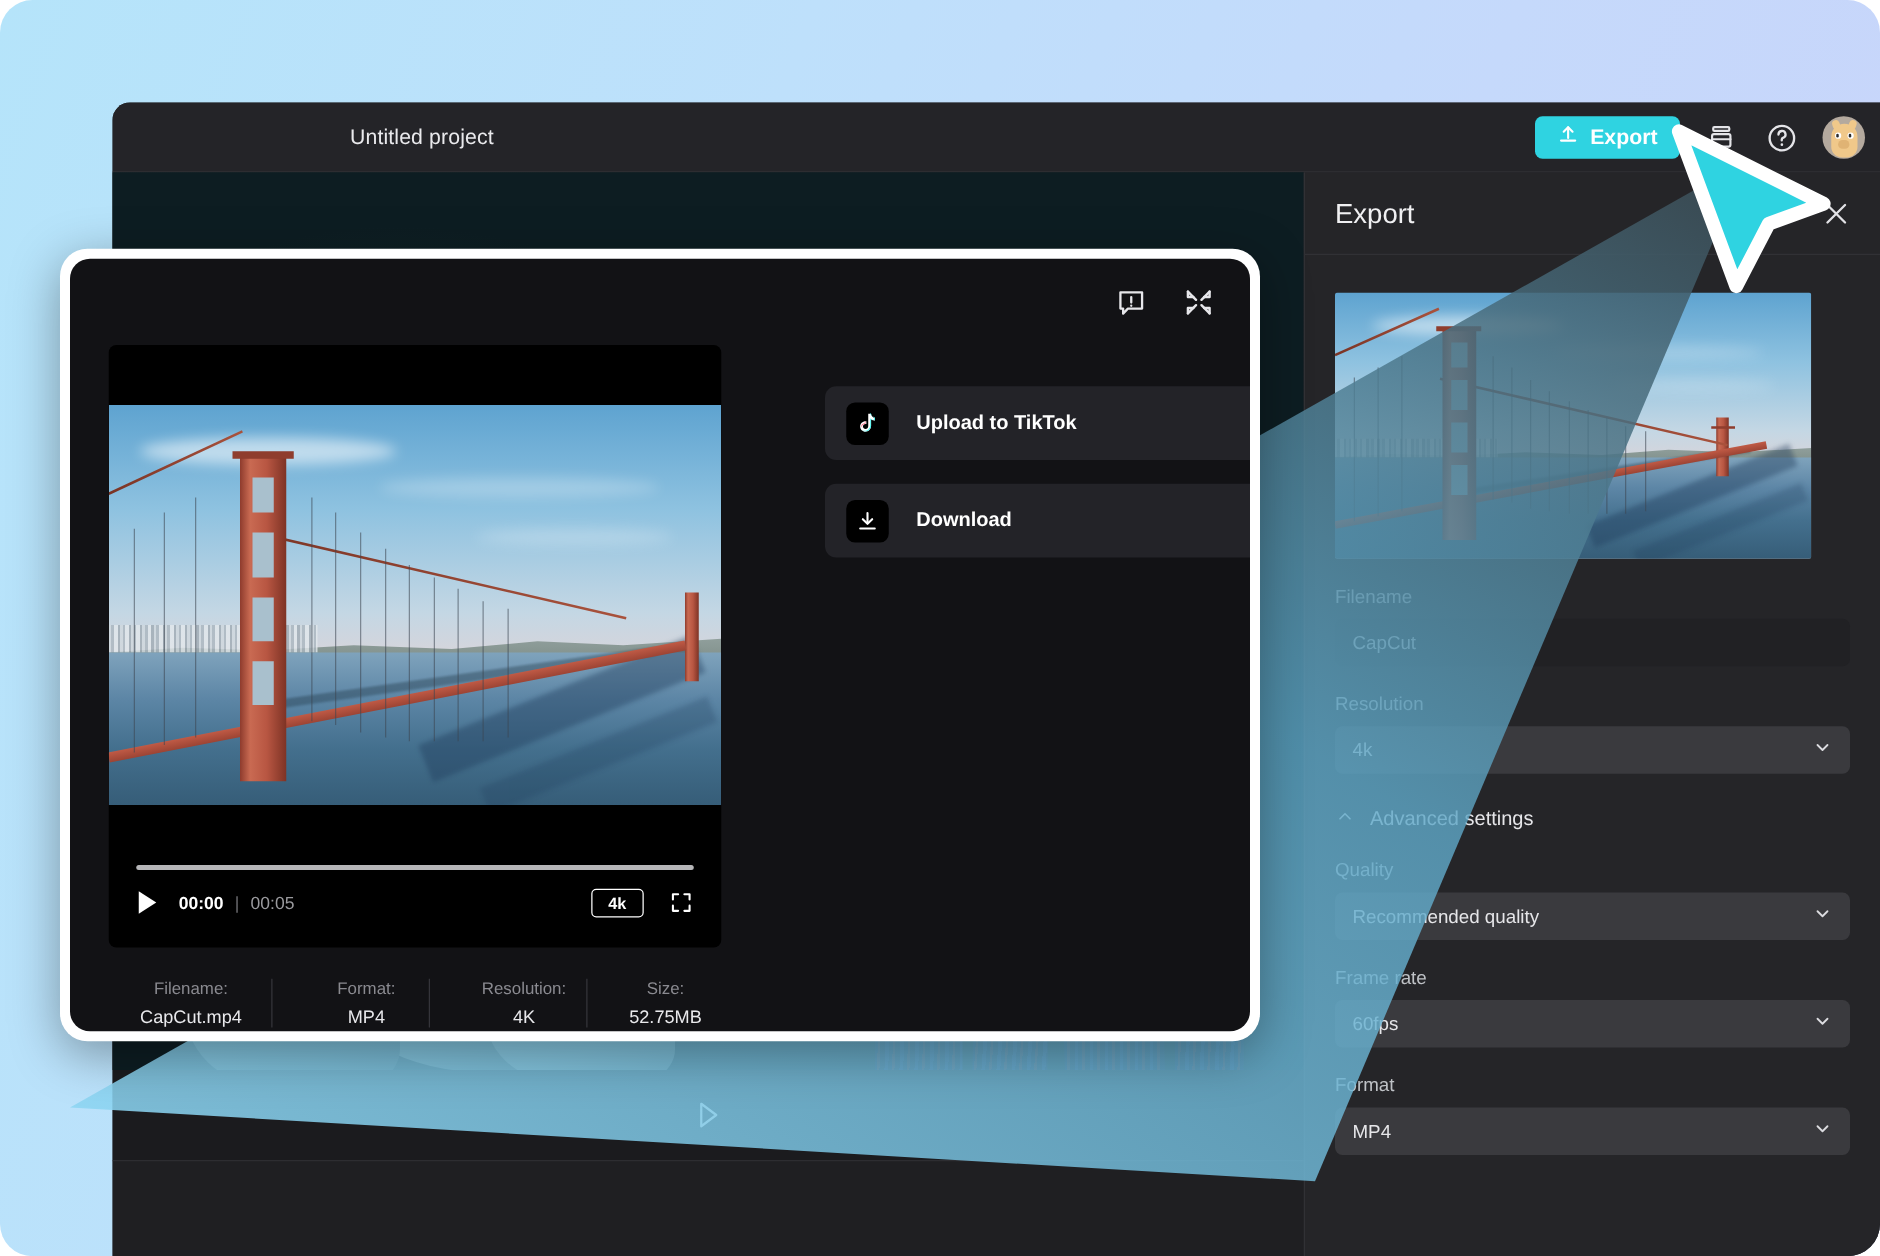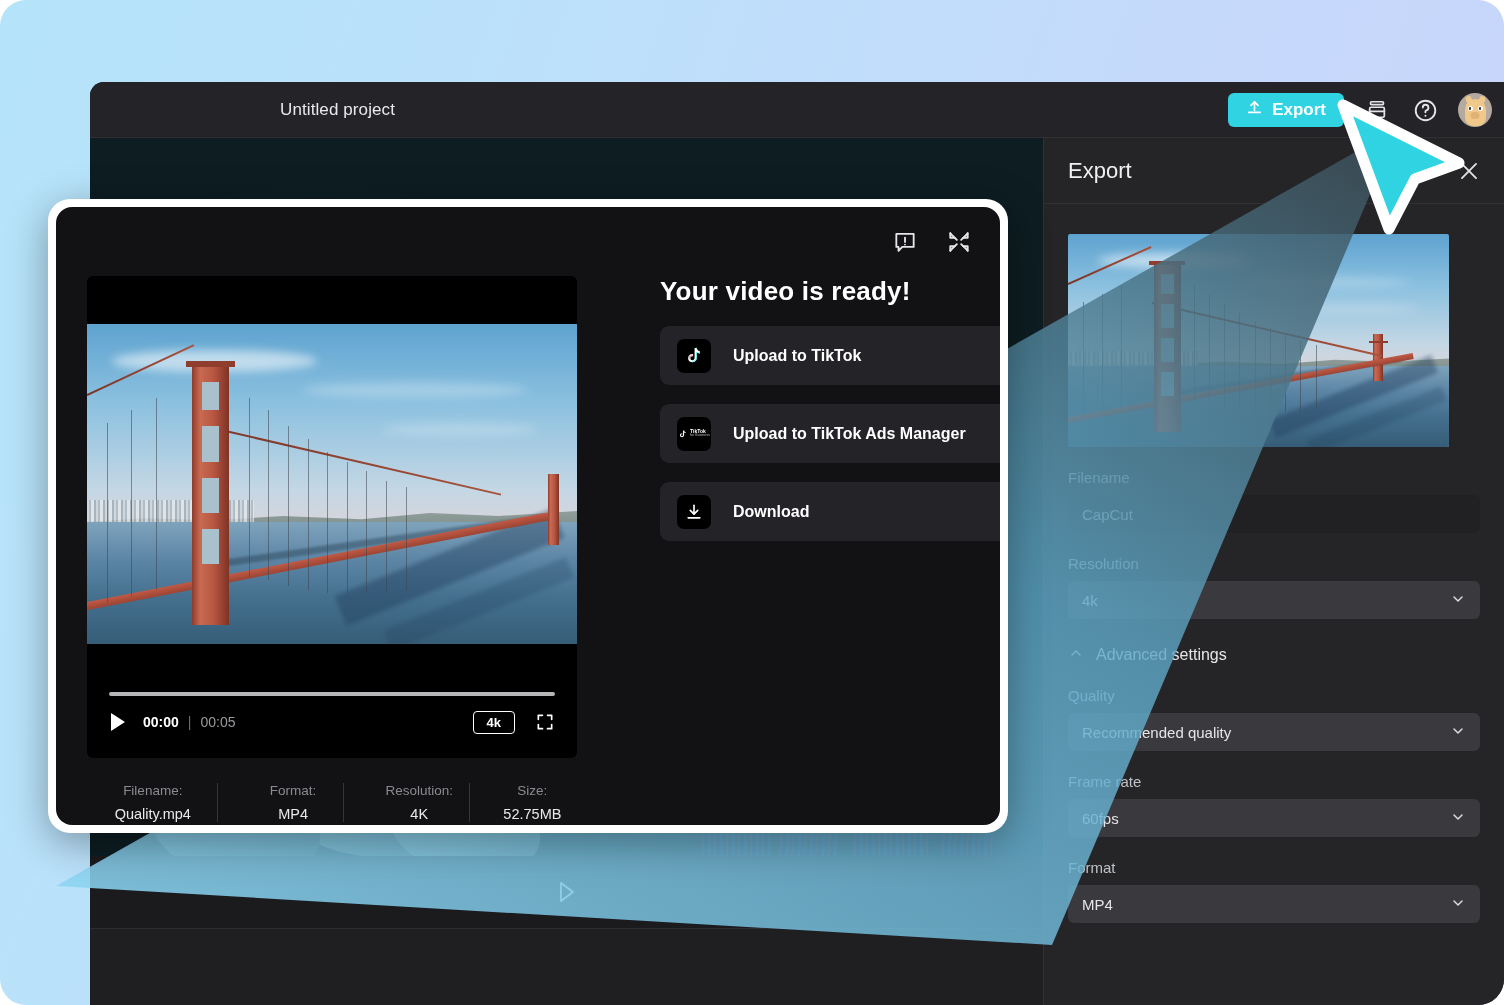--- a/index.html
+++ b/index.html
@@ -540,73 +540,55 @@
                   </svg>
                 </span>
               </span>
             </div>
           </div>
         </div>
 
         <div id="meta-row">
           <div class="meta-cell" style="width:130px;">
             <div class="meta-k">Filename:</div>
-            <div class="meta-v">Quality.mp4</div>
+            <div class="meta-v">CapCut.mp4</div>
           </div>
           <div class="meta-cell" style="width:128px;padding-left:26px;">
             <div class="meta-k">Format:</div>
             <div class="meta-v">MP4</div>
           </div>
           <div class="meta-cell" style="width:128px;padding-left:26px;">
             <div class="meta-k">Resolution:</div>
             <div class="meta-v">4K</div>
           </div>
           <div class="meta-cell" style="width:110px;padding-left:18px;">
             <div class="meta-k">Size:</div>
             <div class="meta-v">52.75MB</div>
           </div>
         </div>
       </div>
 
       <div id="modal-right">
-        <div id="ready-title">Your video is ready!</div>
 
         <div class="action-row">
           <span class="action-ico">
             <svg width="21" height="21" viewBox="0 0 24 24">
               <path d="M14.6 3.4c.3 2.1 1.6 3.5 3.7 3.7v2.5c-1.3.1-2.5-.3-3.6-1v5.9c0 3.2-2.3 5.3-5.1 5.3-2.7 0-4.9-2.1-4.9-4.8s2.2-4.8 4.9-4.8c.3 0 .5 0 .8.1v2.6c-.3-.1-.5-.1-.8-.1-1.3 0-2.3 1-2.3 2.2s1 2.3 2.3 2.3c1.4 0 2.5-1 2.5-2.7V3.4z" fill="#fff"></path>
               <path d="M13.8 2.6c.3 2.1 1.6 3.5 3.7 3.7v2.5c-1.3.1-2.5-.3-3.6-1v5.9c0 3.2-2.3 5.3-5.1 5.3-1 0-2-.3-2.8-.8 1 .8 2.2 1.3 3.6 1.3 2.8 0 5.1-2.1 5.1-5.3V8.3c1.1.7 2.3 1.1 3.6 1V6.8c-2.1-.2-3.4-1.6-3.7-3.7z" fill="#25f4ee" opacity=".85"></path>
               <path d="M9.5 10.3v2.6c-.3-.1-.5-.1-.8-.1-1.3 0-2.3 1-2.3 2.2 0 .8.4 1.5 1 1.9-.9-.4-1.5-1.3-1.5-2.4 0-1.2 1-2.2 2.3-2.2.3 0 .5 0 .8.1v-2.1z" fill="#fe2c55" opacity=".9"></path>
             </svg>
           </span>
           <span class="action-label">Upload to TikTok</span>
           <span class="action-chev">
             <svg width="17" height="17" viewBox="0 0 24 24" fill="none" stroke="#e4e4e8" stroke-width="2" stroke-linecap="round" stroke-linejoin="round">
                 <path d="M9 5l7 7-7 7"></path>
               </svg>
           </span>
         </div>
 
-        <div class="action-row">
-          <span class="action-ico" style="flex-direction:row;gap:2px;">
-            <svg width="10" height="12" viewBox="0 0 24 24">
-                <path d="M14.6 3.4c.3 2.1 1.6 3.5 3.7 3.7v2.5c-1.3.1-2.5-.3-3.6-1v5.9c0 3.2-2.3 5.3-5.1 5.3-2.7 0-4.9-2.1-4.9-4.8s2.2-4.8 4.9-4.8c.3 0 .5 0 .8.1v2.6c-.3-.1-.5-.1-.8-.1-1.3 0-2.3 1-2.3 2.2s1 2.3 2.3 2.3c1.4 0 2.5-1 2.5-2.7V3.4z" fill="#fff"></path>
-              </svg>
-            <span style="display:flex;flex-direction:column;line-height:1;">
-              <span style="color:#fff;font-size:5px;font-weight:700;">TikTok</span>
-              <span style="color:#b9b9bd;font-size:3.6px;">for Business</span>
-            </span>
-          </span>
-          <span class="action-label">Upload to TikTok Ads Manager</span>
-          <span class="action-chev">
-            <svg width="17" height="17" viewBox="0 0 24 24" fill="none" stroke="#e4e4e8" stroke-width="2" stroke-linecap="round" stroke-linejoin="round">
-                <path d="M9 5l7 7-7 7"></path>
-              </svg>
-          </span>
-        </div>
 
         <div class="action-row">
           <span class="action-ico">
             <svg width="20" height="20" viewBox="0 0 24 24" fill="none" stroke="#fff" stroke-width="2" stroke-linecap="round" stroke-linejoin="round">
               <path d="M12 4v10"></path>
                 <path d="M7.5 10l4.5 4.5 4.5-4.5"></path>
                 <path d="M5 19h14"></path>
             </svg>
           </span>
           <span class="action-label">Download</span>

